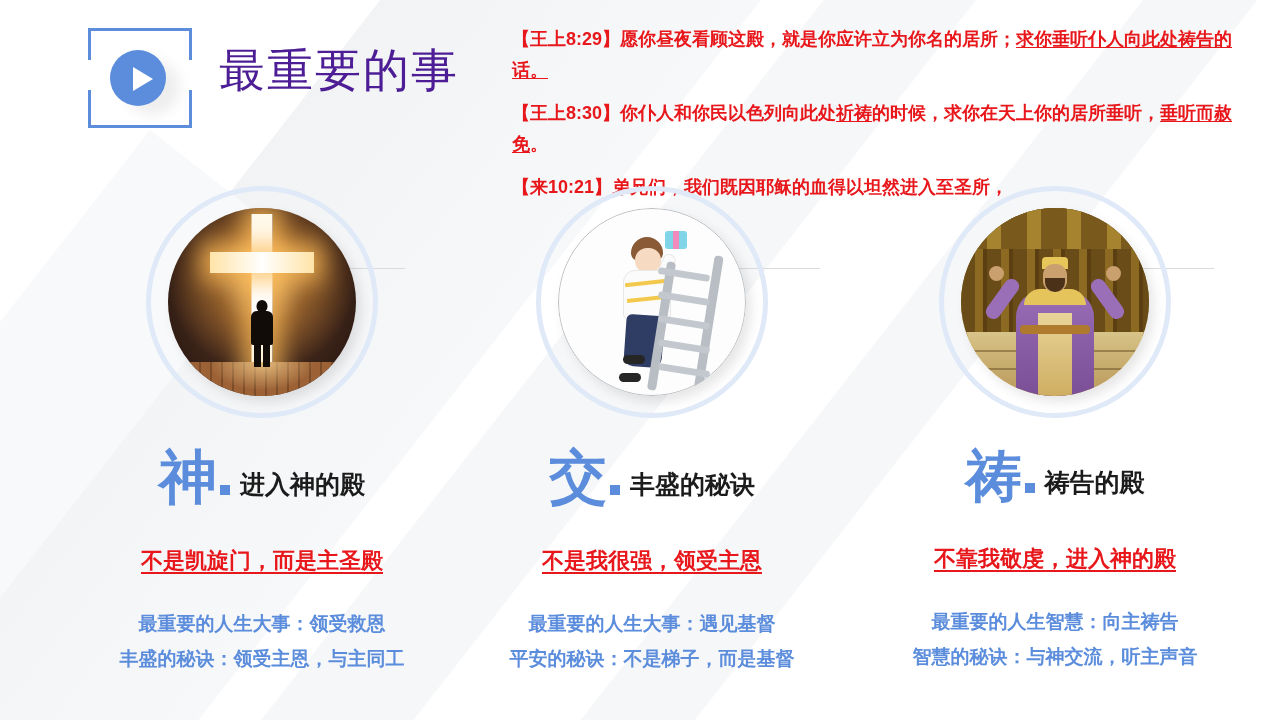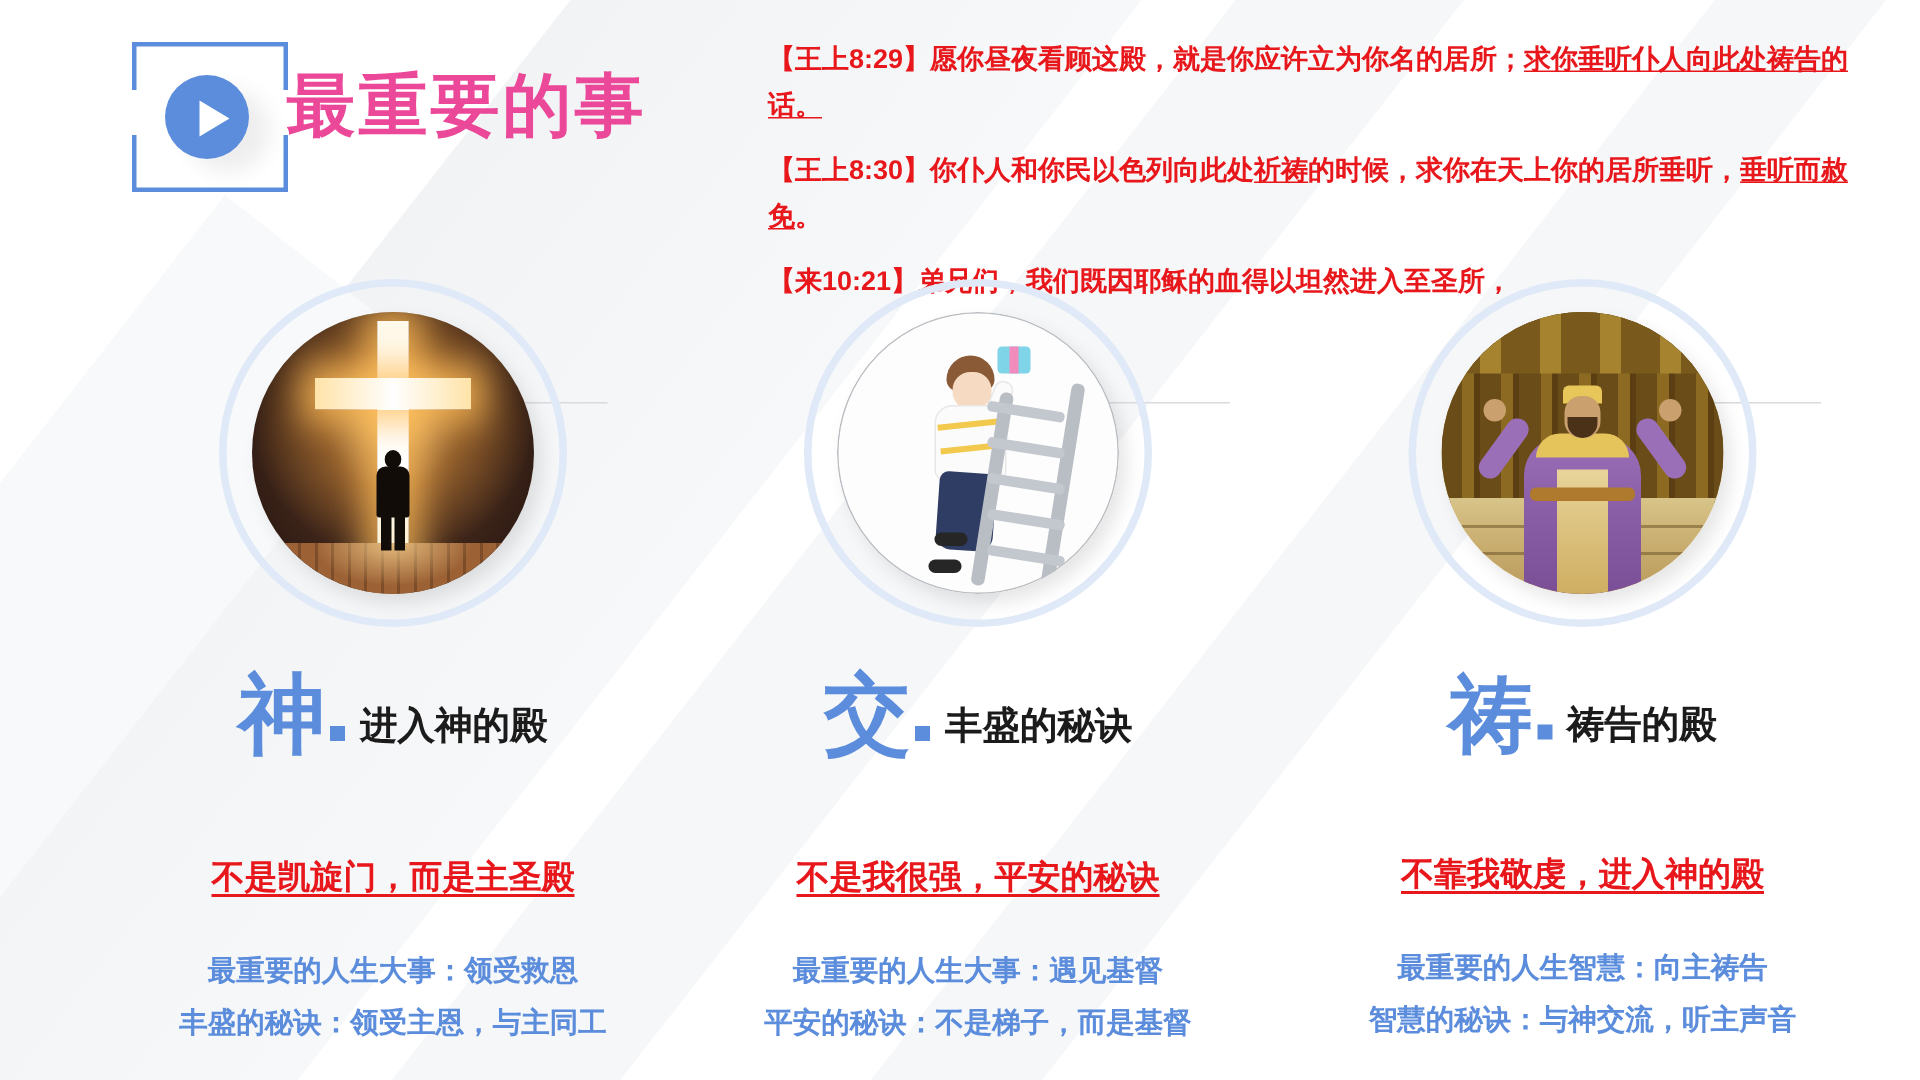--- a/index.html
+++ b/index.html
@@ -30,22 +30,22 @@
   .f-bottom{left:0;top:97px;width:104px;height:3px;}
   .f-left-top{left:0;top:0;width:3px;height:32px;}
   .f-left-bottom{left:0;top:62px;width:3px;height:38px;}
   .f-right-top{left:101px;top:0;width:3px;height:32px;}
   .f-right-bottom{left:101px;top:62px;width:3px;height:38px;}
   .play-circle{position:absolute;left:22px;top:22px;width:56px;height:56px;border-radius:50%;
       background:#5b8ddc;box-shadow:14px 9px 14px rgba(0,0,0,0.07);}
   .play-tri{position:absolute;left:23px;top:17px;width:0;height:0;
       border-left:20px solid #ffffff;border-top:12px solid transparent;border-bottom:12px solid transparent;}
 
-  .slide-title{position:absolute;left:191px;top:40px;font-size:46px;font-weight:bold;
-      color:#ec4899;letter-spacing:2px;white-space:nowrap;}
+  .slide-title{position:absolute;left:219px;top:40px;font-size:46px;font-weight:normal;
+      color:#4c1d95;letter-spacing:2px;white-space:nowrap;}
 
   .verses{position:absolute;left:512px;top:12px;width:756px;color:#e8171b;
       font-size:18px;font-weight:bold;line-height:31px;}
   .verse{margin:12px 0 6px 0;}
   .u{text-decoration:underline;text-underline-offset:2px;}
 
   
   .col{position:absolute;top:186px;width:400px;text-align:center;}
   .col-1{left:62px;}
   .col-2{left:452px;}
@@ -142,21 +142,21 @@
   .d1{left:230px;width:175px;}
   .d2{left:645px;width:175px;}
   .d3{left:1038px;width:176px;}
 
   .title-row{display:flex;align-items:baseline;justify-content:center;margin-top:30px;}
   .big-char{font-size:58px;font-weight:bold;color:#5b8ddc;line-height:1;letter-spacing:0;}
   .sq-dot{width:10px;height:10px;background:#5b8ddc;margin-left:3px;margin-right:10px;
       position:relative;top:-2px;}
   .sub-title{font-size:25px;font-weight:bold;color:#1b1b1b;position:relative;top:-4px;}
 
-  .red-line{margin-top:64px;font-size:22px;font-weight:bold;color:#e8171b;
+  .red-line{margin-top:40px;font-size:22px;font-weight:bold;color:#e8171b;
       text-decoration:underline;text-underline-offset:4px;}
 
   .blue-lines{margin-top:30px;color:#5b8ddc;font-size:19px;font-weight:bold;line-height:35px;}
 
   .col-3 .big-char{font-size:56px;}
 </style>
 </head>
 <body>
 
 <div id="slide">
@@ -260,21 +260,21 @@
             <div class="rung" style="top:122px"></div>
           </div>
         </div>
       </div>
     </div>
     <div class="title-row">
       <span class="big-char">交</span>
       <span class="sq-dot"></span>
       <span class="sub-title">丰盛的秘诀</span>
     </div>
-    <div class="red-line">不是我很强，平安的秘诀</div>
+    <div class="red-line">不是我很强，领受主恩</div>
     <div class="blue-lines">
       <div>最重要的人生大事：遇见基督</div>
       <div>平安的秘诀：不是梯子，而是基督</div>
     </div>
   </div>
 
   <div class="col col-3">
     <div class="circle-wrap">
       <div class="ring"></div>
       <div class="photo">

